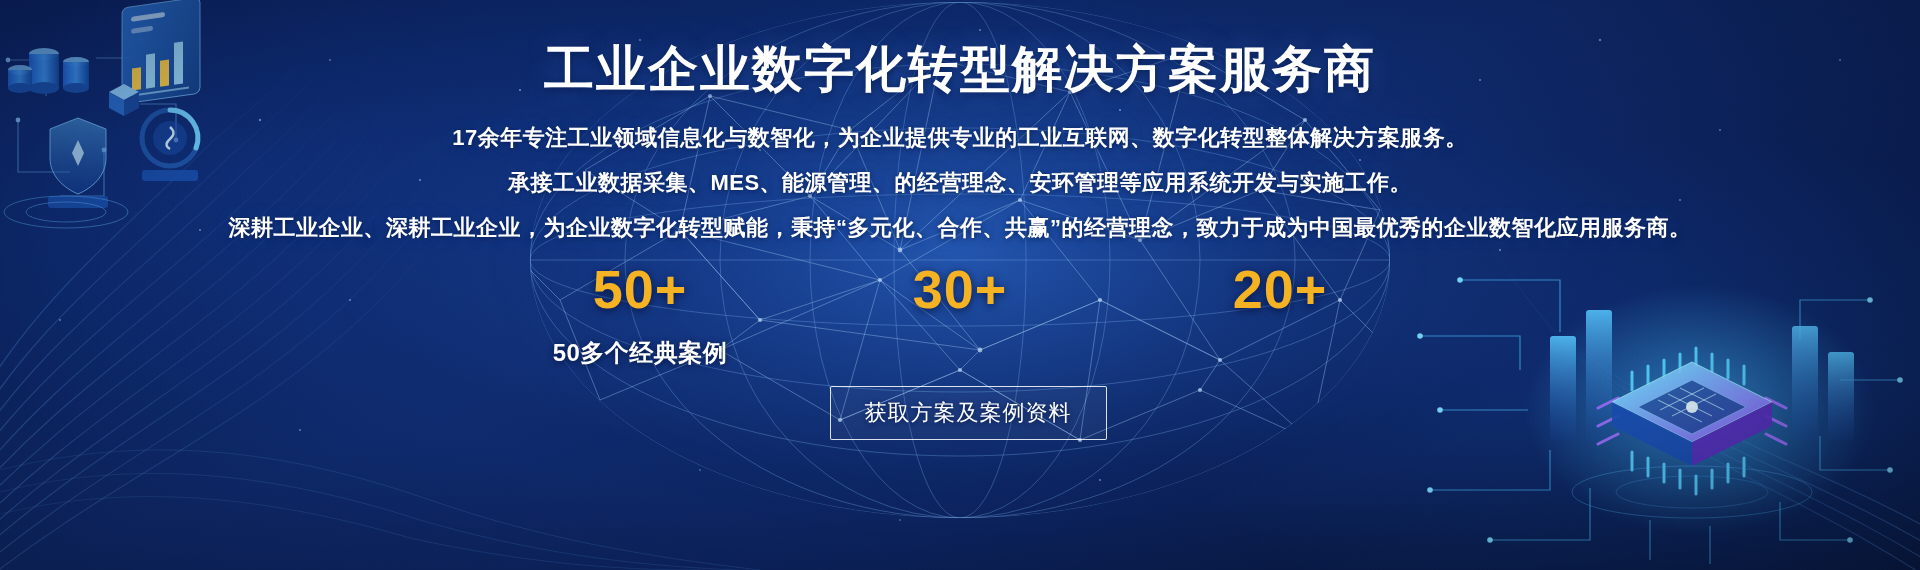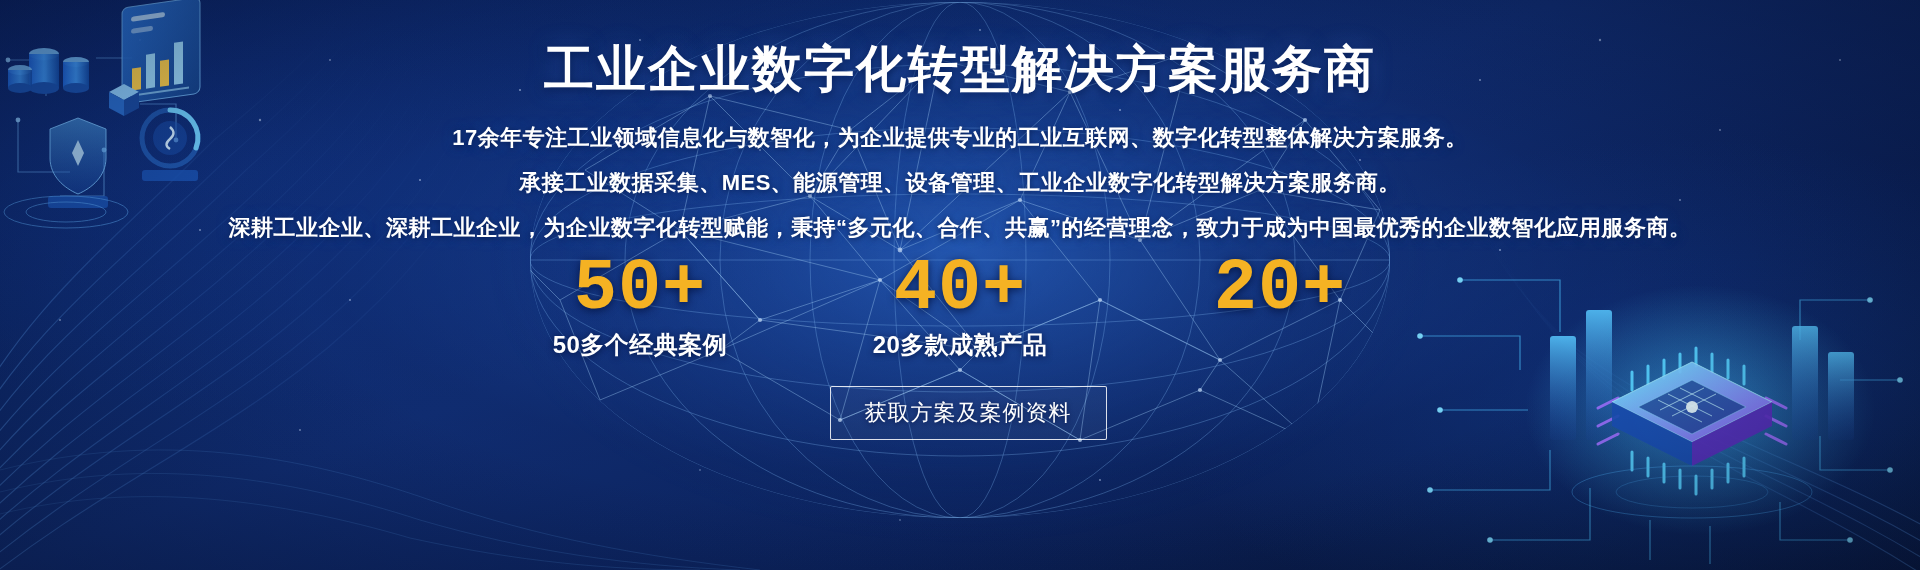--- a/index.html
+++ b/index.html
@@ -41,27 +41,26 @@
     font-size:22px;font-weight:bold;color:#ffffff;line-height:45px;
     letter-spacing:.5px;white-space:nowrap;
     text-shadow:0 1px 6px rgba(0,15,60,.9), 0 0 14px rgba(40,110,220,.45);
   }
   .stats{
     position:absolute;top:258px;left:0;width:1920px;
     display:flex;justify-content:center;align-items:flex-start;
   }
   .stat{width:320px;text-align:center;}
   .stat-num{
-    font-size:72px;font-weight:bold;color:#f5b223;line-height:62px;
+    font-size:54px;font-weight:bold;color:#f5b223;line-height:62px;
     letter-spacing:1px;
     text-shadow:0 2px 8px rgba(0,15,60,.8);
-    font-family:Liberation Mono, monospace;
   }
   .stat-label{
-    font-size:24px;font-weight:bold;color:#ffffff;line-height:34px;margin-top:8px;
+    font-size:24px;font-weight:bold;color:#ffffff;line-height:34px;margin-top:16px;
     letter-spacing:.5px;
     text-shadow:0 1px 6px rgba(0,15,60,.9);
   }
   .cta-wrap{position:absolute;top:386px;left:8px;width:1920px;text-align:center;}
   .cta{
     display:inline-block;
     padding:11px 34px;
     font-size:22px;font-weight:normal;color:#ffffff;
     background:rgba(255,255,255,0.04);
     border:1px solid rgba(255,255,255,0.85);
@@ -407,32 +406,31 @@
   </svg>
 
   <div class="vignette"></div>
 
   <div class="content">
 
     <div class="headline">工业企业数字化转型解决方案服务商</div>
 
     <div class="sublines">
       <div class="subline">17余年专注工业领域信息化与数智化，为企业提供专业的工业互联网、数字化转型整体解决方案服务。</div>
-      <div class="subline">承接工业数据采集、MES、能源管理、设备管理、工业企业数字化转型解决方案服务商。</div>
+      <div class="subline">承接工业数据采集、MES、能源管理、的经营理念、安环管理等应用系统开发与实施工作。</div>
       <div class="subline">深耕工业企业、深耕工业企业，为企业数字化转型赋能，秉持“多元化、合作、共赢”的经营理念，致力于成为中国最优秀的企业数智化应用服务商。</div>
     </div>
 
     <div class="stats">
       <div class="stat">
         <div class="stat-num">50+</div>
         <div class="stat-label">50多个经典案例</div>
       </div>
       <div class="stat">
-        <div class="stat-num">40+</div>
-        <div class="stat-label">20多款成熟产品</div>
+        <div class="stat-num">30+</div>
       </div>
       <div class="stat">
         <div class="stat-num">20+</div>
       </div>
     </div>
 
     <div class="cta-wrap">
       <button class="cta" type="button">获取方案及案例资料</button>
     </div>
 

